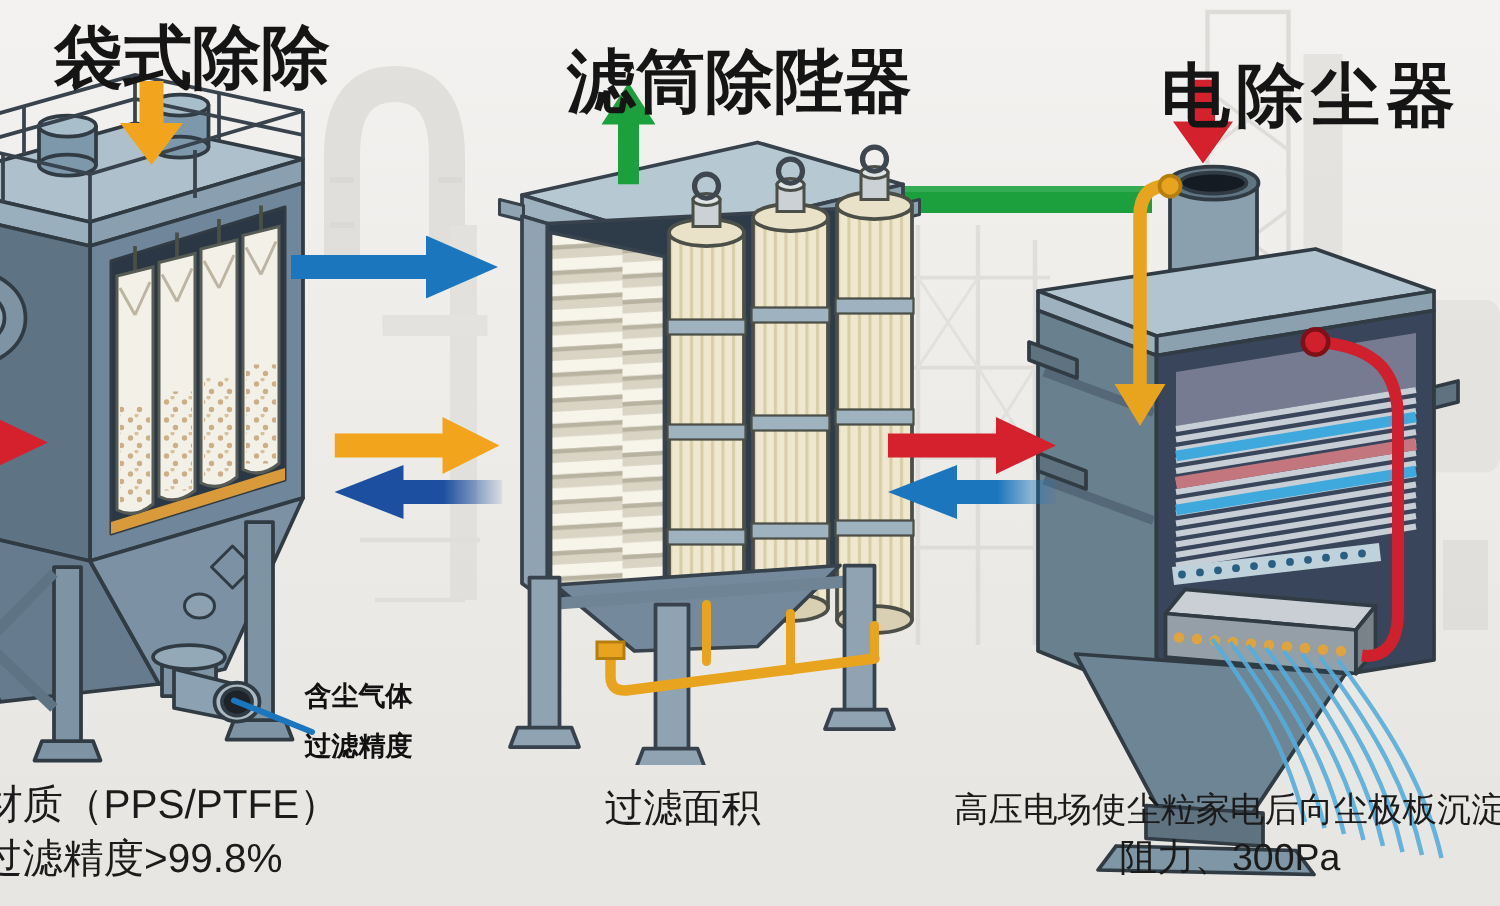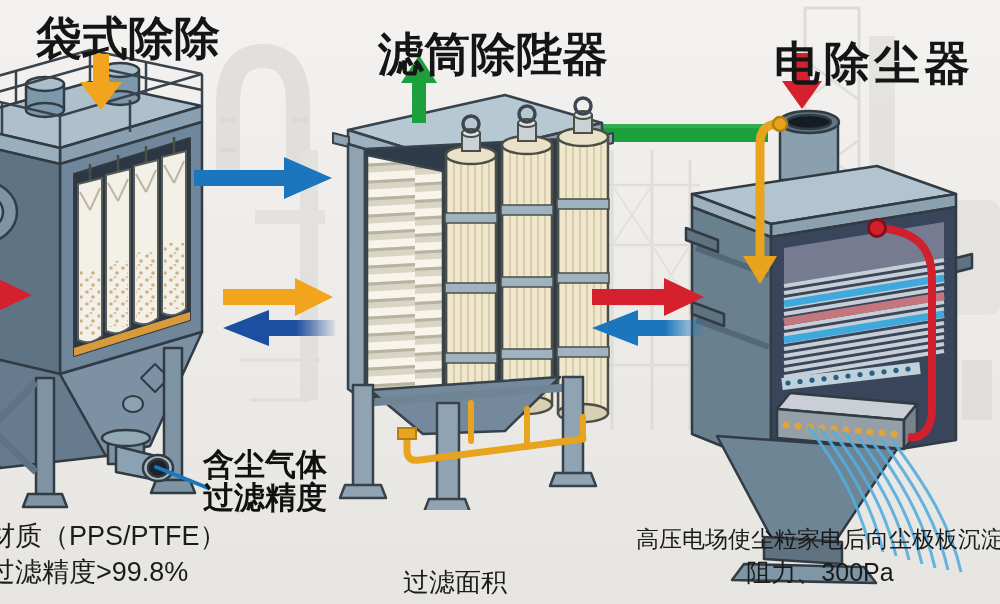--- a/index.html
+++ b/index.html
@@ -3,23 +3,23 @@
 <meta charset="utf-8">
 <style>
   html,body{margin:0;padding:0;}
   .stage{position:relative;width:1000px;height:604px;overflow:hidden;
          background:linear-gradient(180deg,#F3F2F0 0%,#ECEAE7 60%,#E7E5E1 100%);
          font-family:"Liberation Sans","DejaVu Sans",sans-serif;}
   .title{position:absolute;font-size:46px;font-weight:900;color:#151515;white-space:nowrap;z-index:6;}
   .cap{position:absolute;color:#1b1b1b;font-weight:500;z-index:6;}
   .cap .l{display:block;}
   .cap-left{left:-12px;top:518px;font-size:27px;line-height:36px;text-align:left;}
-  .cap-mid{left:330px;top:521px;width:250px;font-size:26px;line-height:35px;text-align:center;margin-top:44px;}
+  .cap-mid{left:330px;top:521px;width:250px;font-size:26px;line-height:35px;text-align:center;}
   .cap-right{left:625px;top:523px;width:390px;font-size:23px;line-height:33px;text-align:center;}
-  .anno{position:absolute;left:203px;top:448px;font-size:31px;line-height:33px;font-weight:700;color:#111;z-index:6;white-space:nowrap;}
+  .anno{position:absolute;left:203px;top:448px;font-size:18px;line-height:33px;font-weight:700;color:#111;z-index:6;white-space:nowrap;}
   .bg{position:absolute;left:0;top:0;z-index:0;}
   .unit{position:absolute;z-index:2;}
   .flow{position:absolute;z-index:3;}
   .flow-under{position:absolute;z-index:1;}
 </style>
 </head>
 <body>
 
 <div class="stage">
 

